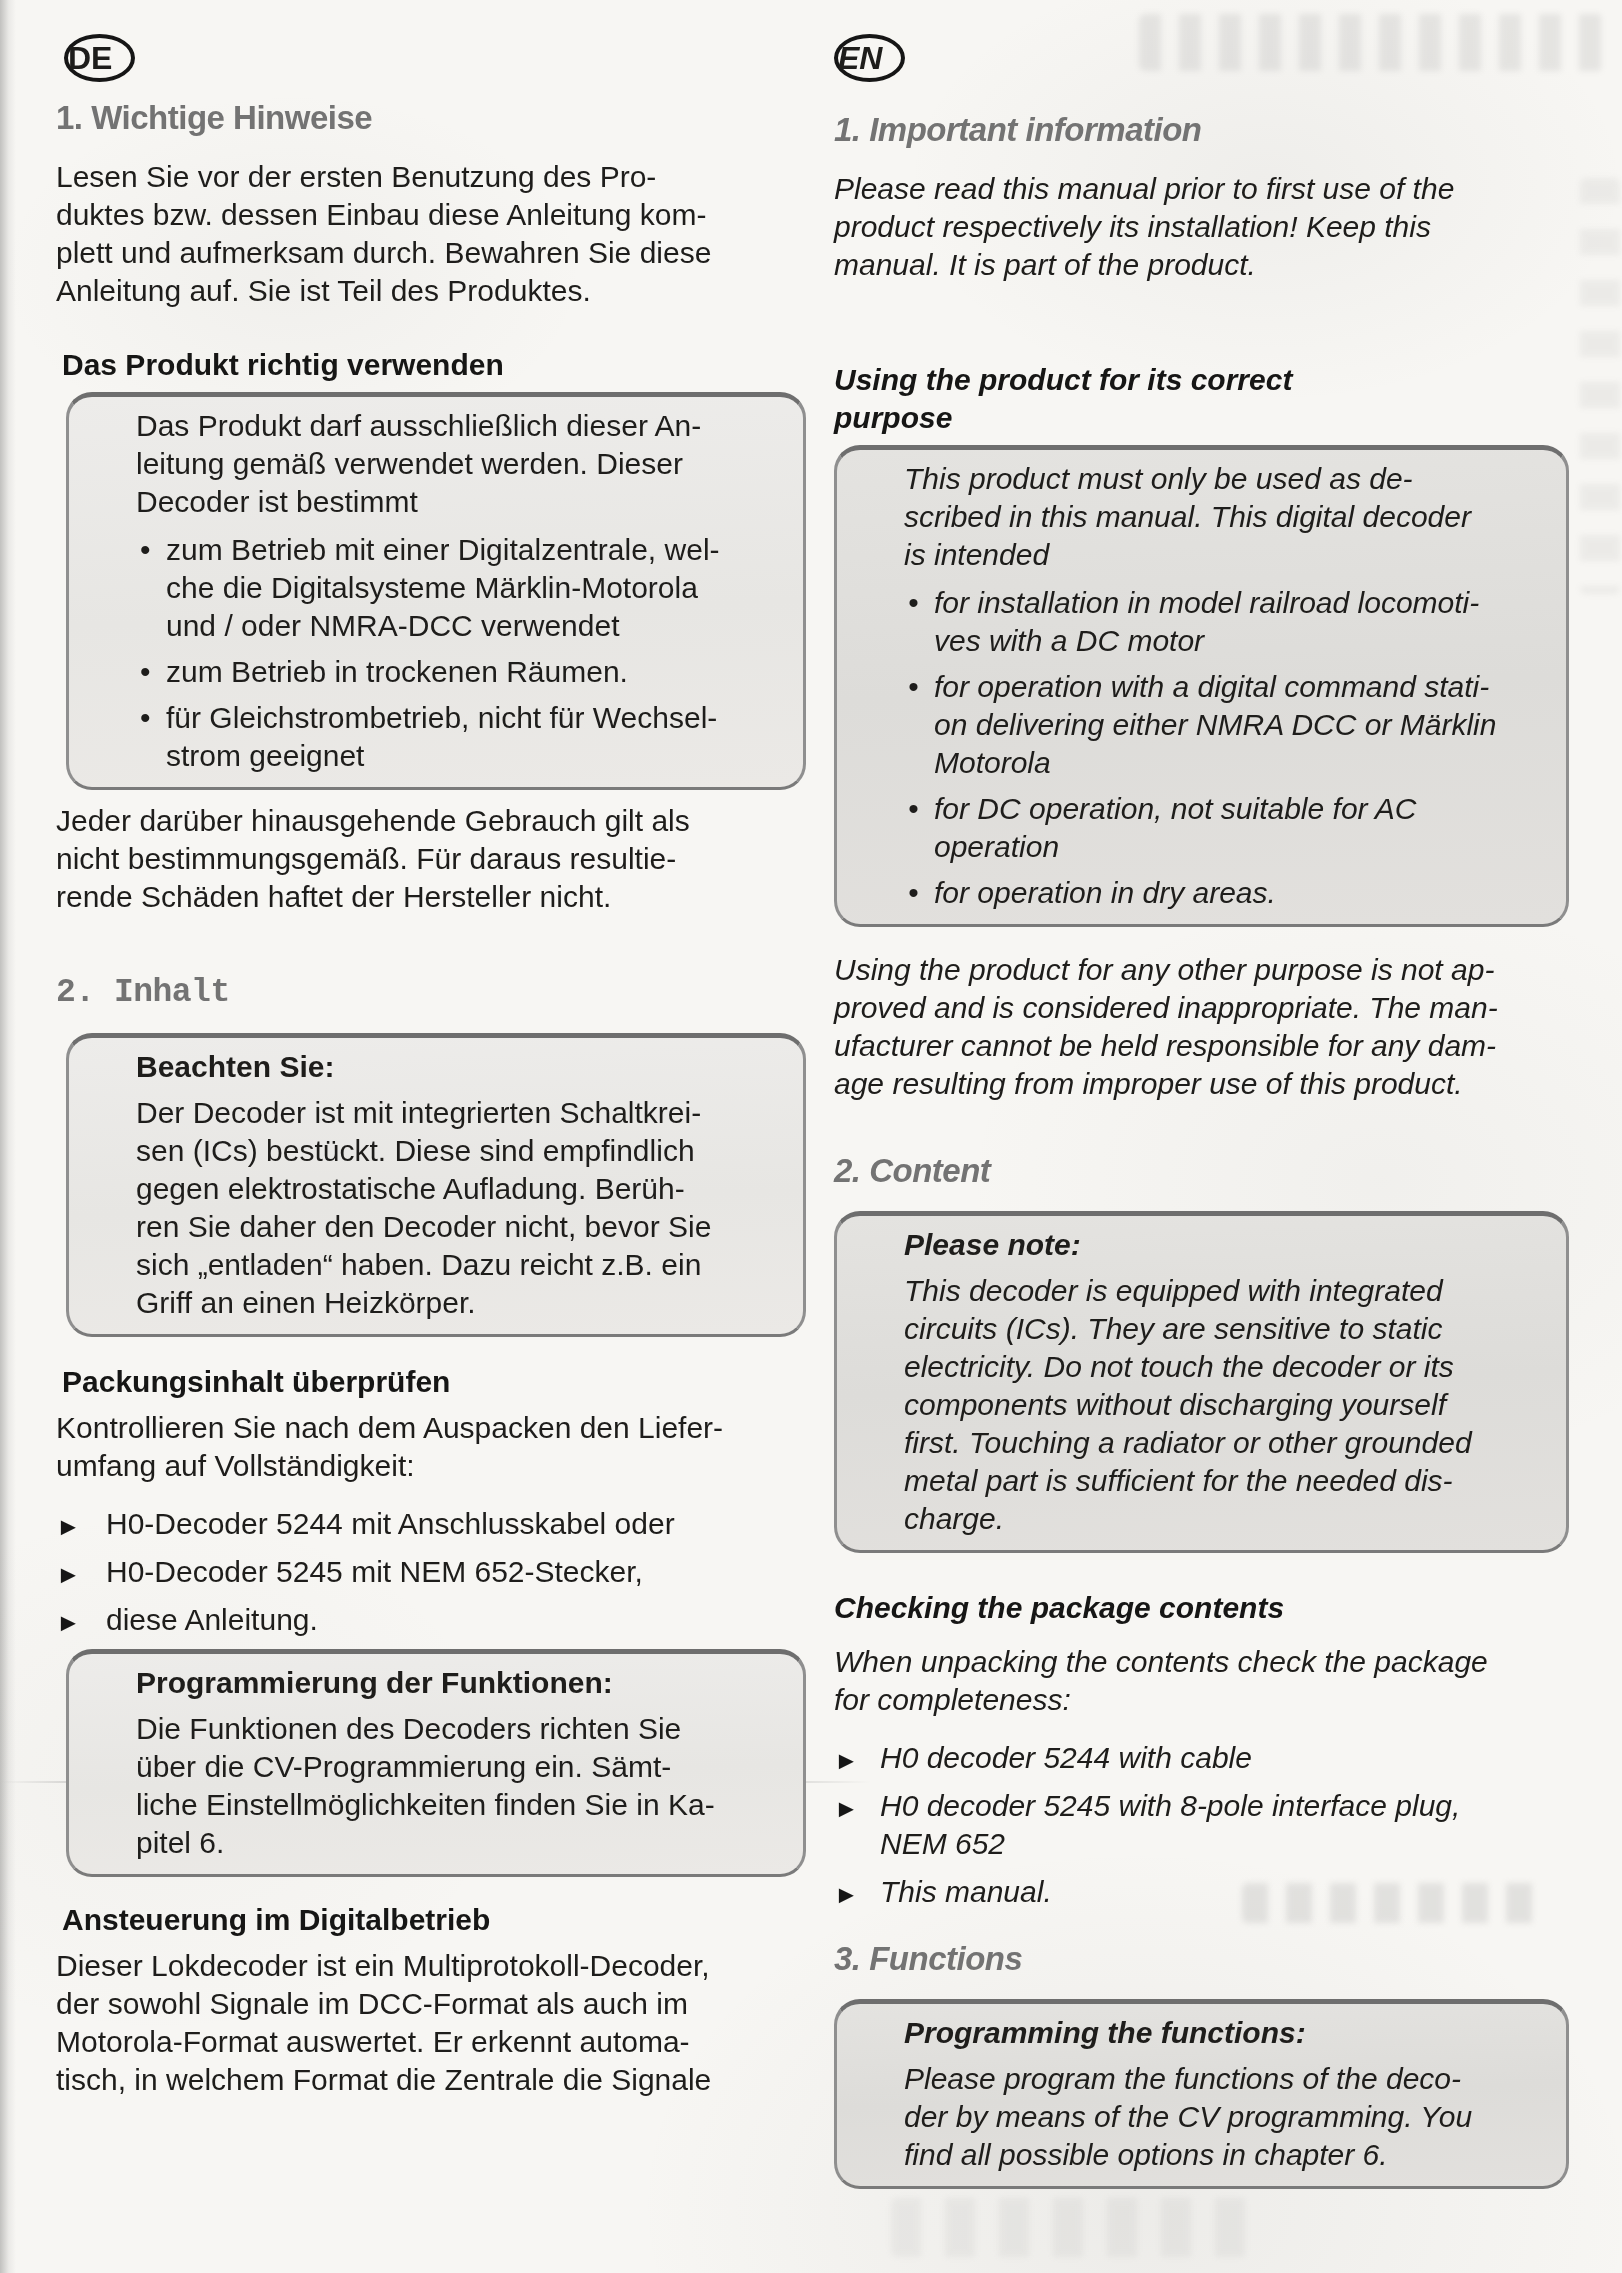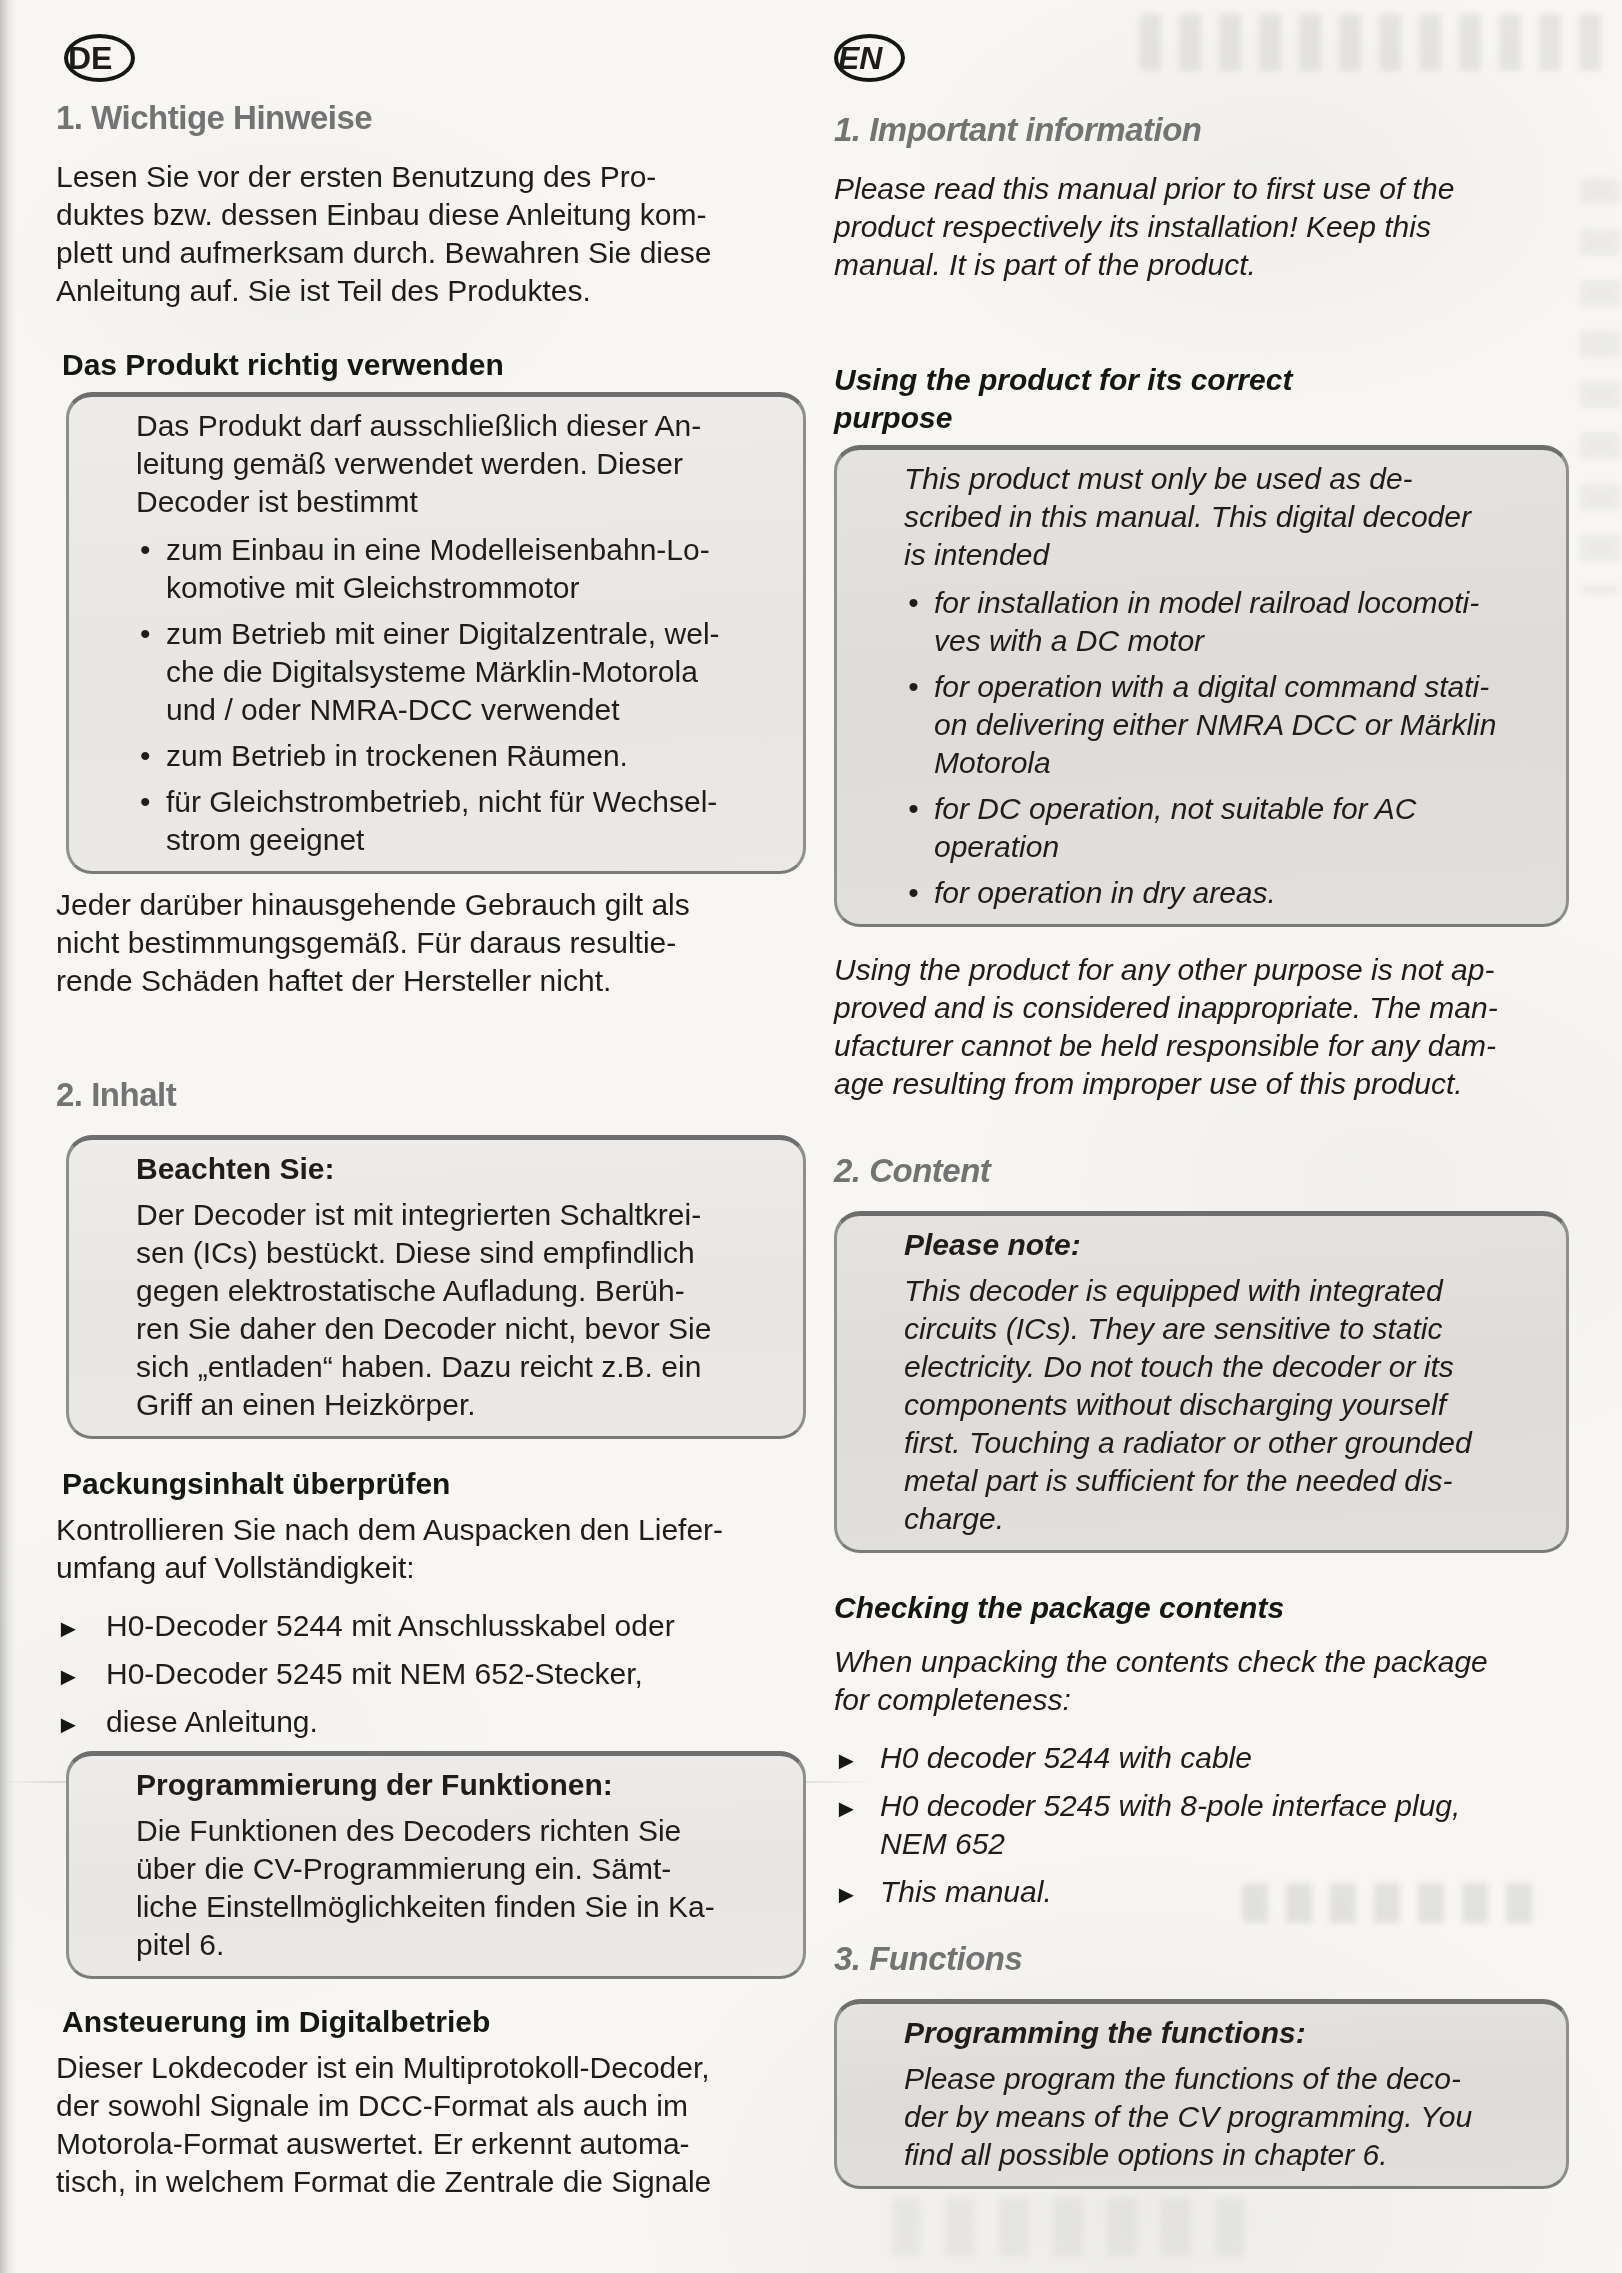--- a/index.html
+++ b/index.html
@@ -72,21 +72,21 @@
   ul.bullets li:last-child{margin-bottom:0;}
   ul.bullets li::before{content:"\2022";position:absolute;left:4px;top:0;}
 
   ul.pack{list-style:none;margin:20px 0 0;padding:0;}
   ul.pack li{position:relative;padding-left:50px;margin:0 0 10px;font-size:30px;line-height:38px;white-space:pre-line;}
   ul.pack li::before{content:"\25BA";position:absolute;left:0;top:2px;font-size:25px;font-style:normal;color:#161616;}
   .col-en ul.pack li{padding-left:46px;}
 
   .mt-12{margin-top:12px;}.mt-16{margin-top:16px;}.mt-20{margin-top:20px;}
   .mt-24{margin-top:24px;}.mt-26{margin-top:26px;}.mt-36{margin-top:36px;}
-  .mt-40{margin-top:40px;}.mt-44{margin-top:44px;}.mt-54{margin-top:71px;}
+  .mt-40{margin-top:40px;}.mt-44{margin-top:44px;}.mt-54{margin-top:53px;font-family:Liberation Mono, monospace;}
   .mt-86{margin-top:77px;}
 </style>
 </head>
 <body>
 
 <div class="paper-texture"></div>
 <div class="scan-edge-left"></div>
 <div class="ghost ghost-a"></div>
 <div class="ghost ghost-b"></div>
 <div class="ghost ghost-c"></div>
@@ -102,22 +102,20 @@
 duktes bzw. dessen Einbau diese Anleitung kom-
 plett und aufmerksam durch. Bewahren Sie diese
 Anleitung auf. Sie ist Teil des Produktes.</p>
 
   <h2 class="h2 mt-36">Das Produkt richtig verwenden</h2>
   <div class="box">
     <p class="body">Das Produkt darf ausschließlich dieser An-
 leitung gemäß verwendet werden. Dieser
 Decoder ist bestimmt</p>
     <ul class="bullets">
-      <li>zum Einbau in eine Modelleisenbahn-Lo-
-komotive mit Gleichstrommotor</li>
       <li>zum Betrieb mit einer Digitalzentrale, wel-
 che die Digitalsysteme Märklin-Motorola
 und / oder NMRA-DCC verwendet</li>
       <li>zum Betrieb in trockenen Räumen.</li>
       <li>für Gleichstrombetrieb, nicht für Wechsel-
 strom geeignet</li>
     </ul>
   </div>
   <p class="body mt-12">Jeder darüber hinausgehende Gebrauch gilt als
 nicht bestimmungsgemäß. Für daraus resultie-

